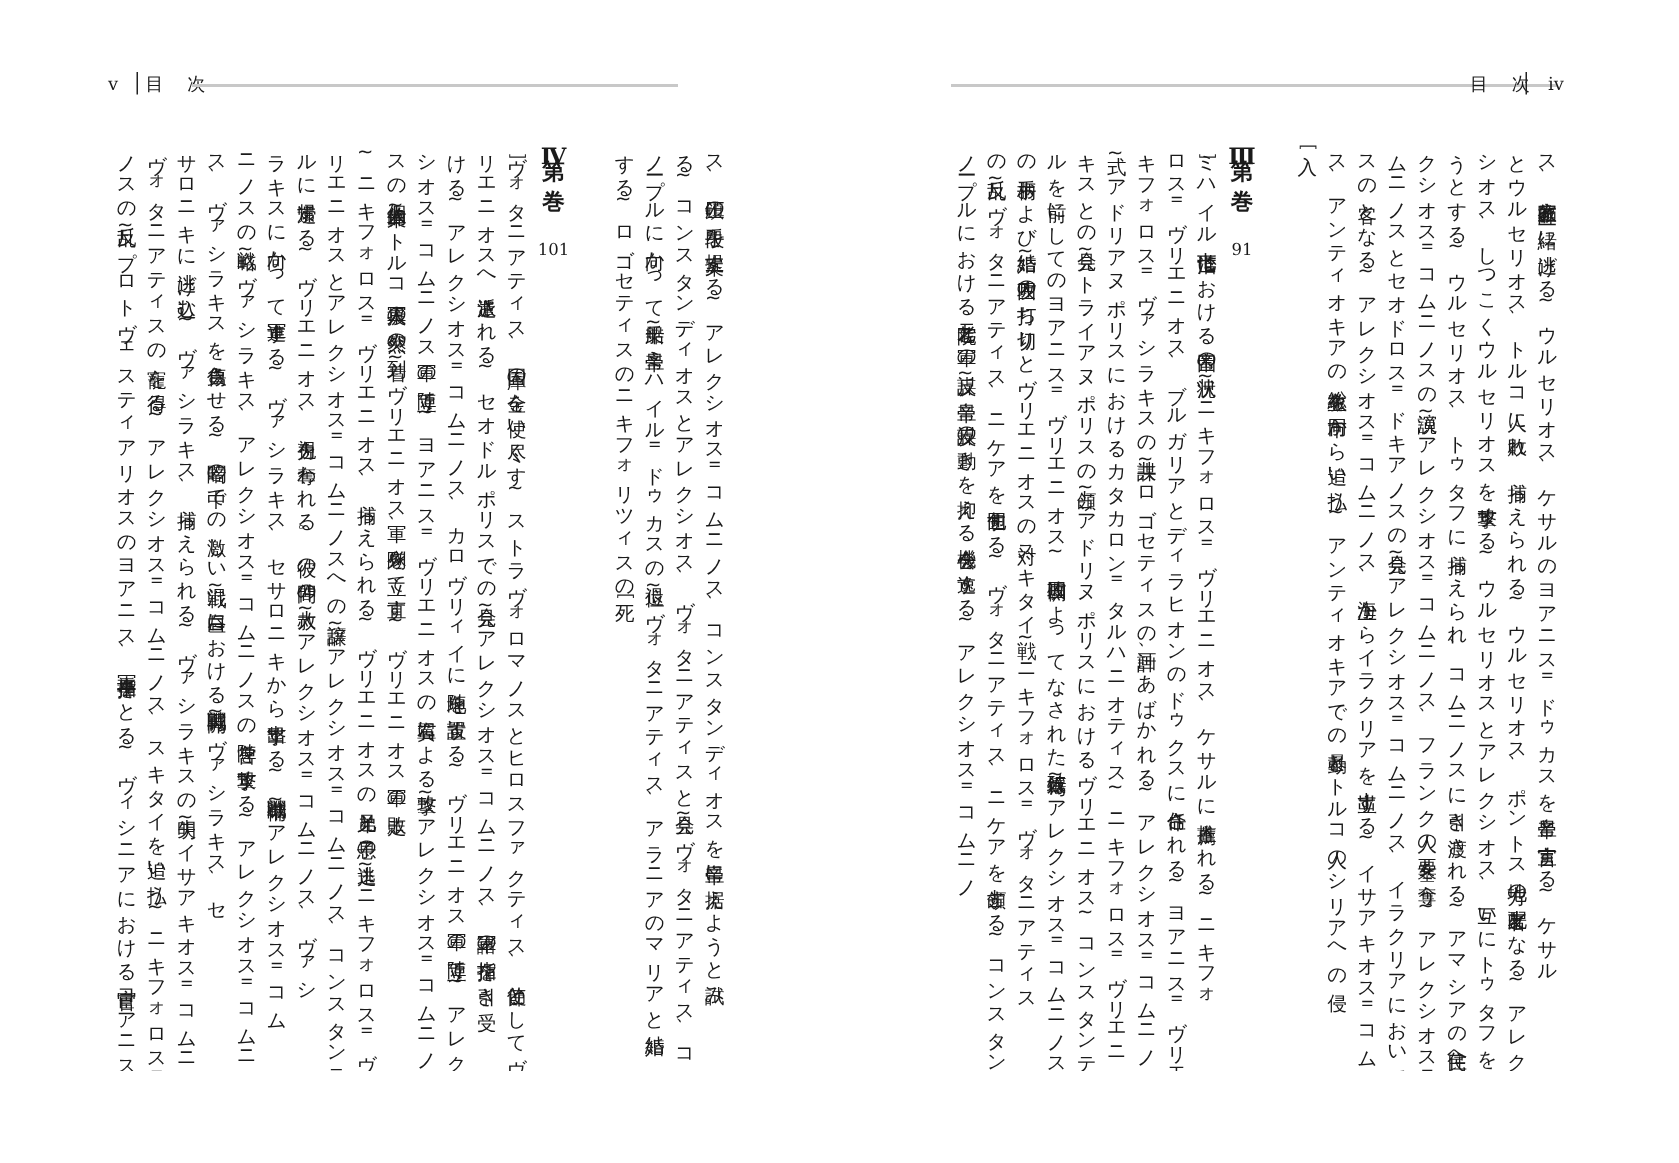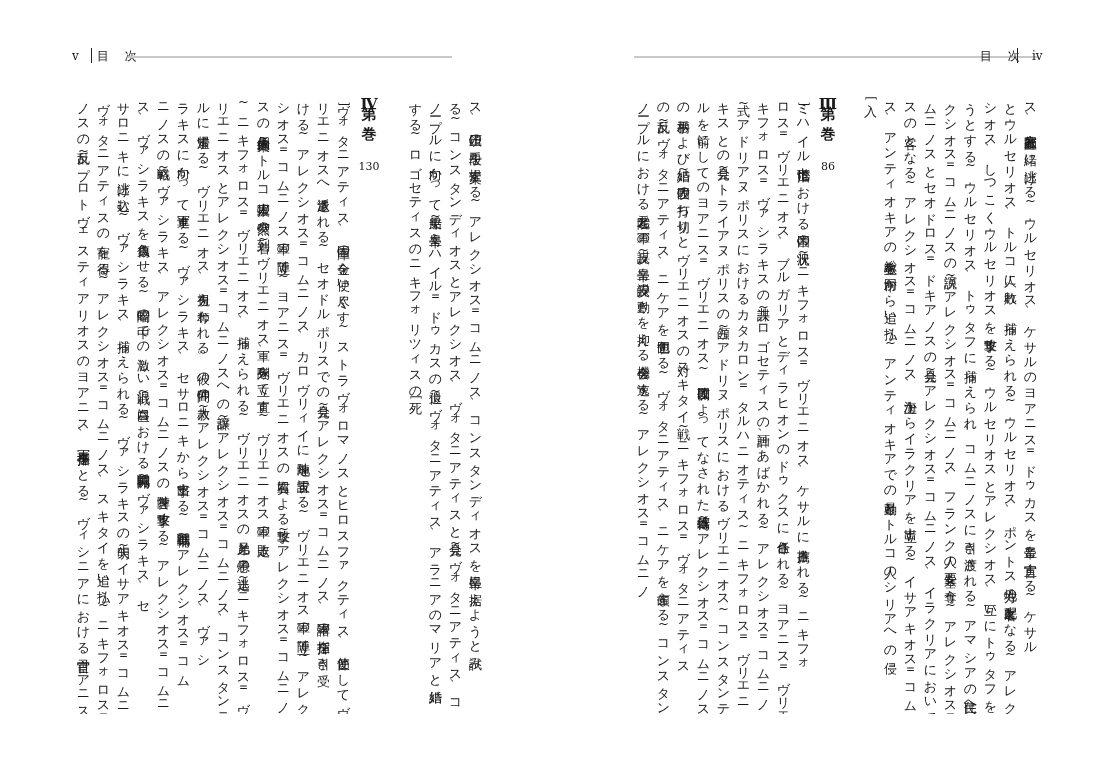--- a/index.html
+++ b/index.html
@@ -38,21 +38,21 @@
   <span class="hdr-bar" style="left:91px;"></span>
   <span class="hdr-title" style="left:97px;">目 次</span>
   <div class="rule" style="left:128px; width:324px;"></div>
 
   <div class="col" style="left:465px;">ス、鎮圧の手段を提案する~アレクシオス＝コムニノス、コンスタンディオスを皇帝に据えようと試み</div>
   <div class="col" style="left:445px;">る~コンスタンディオスとアレクシオス、ヴォタニアティスと会見~ヴォタニアティス、コンスタンティ</div>
   <div class="col" style="left:425px;">ノープルに向かって乗船~皇帝ミハイル＝ドゥカスの退位~ヴォタニアティス、アラニアのマリアと結婚</div>
   <div class="col" style="left:405px;">する~ロゴセティスのニキフォリツィスの死］</div>
 
   <div class="vol-head" style="left:358px;">第Ⅳ巻</div>
-  <div class="vol-page" style="left:357px;">130</div>
+  <div class="vol-page" style="left:357px;">101</div>
 
   <div class="col" style="left:333px;">［ヴォタニアティス、国庫の金を使い尽くす~ストラヴォロマノスとヒロスファクティス、使節としてヴ</div>
   <div class="col" style="left:313px;">リエニオスへ派遣される~セオドルポリスでの会見~アレクシオス＝コムニノス、諸軍の指揮を引き受</div>
   <div class="col" style="left:293px;">ける~アレクシオス＝コムニノス、カロヴリィイに陣地を設置する~ヴリエニオス軍の陣立て~アレク</div>
   <div class="col" style="left:273px;">シオス＝コムニノス軍の陣立て~ヨアニス＝ヴリエニオスの右翼による攻撃~アレクシオス＝コムニノ</div>
   <div class="col" style="left:253px;">スの個人的偉業~トルコ人援軍の突然の到着~ヴリエニオス軍、隊列を立て直す~ヴリエニオス軍の敗走</div>
   <div class="col" style="left:233px;">~ニキフォロス＝ヴリエニオス、捕らえられる~ヴリエニオスの兄弟と息子の逃走~ニキフォロス＝ヴ</div>
   <div class="col" style="left:213px;">リエニオスとアレクシオス＝コムニノスへの譲辞~アレクシオス＝コムニノス、コンスタンティノープ</div>
   <div class="col" style="left:193px;">ルに帰還する~ヴリエニオス、視力を奪われる。彼の仲間の大赦~アレクシオス＝コムニノス、ヴァシ</div>
   <div class="col" style="left:173px;">ラキスに向かって進軍する~ヴァシラキス、セサロニキから出撃する~戦闘準備~アレクシオス＝コム</div>
@@ -73,21 +73,21 @@
   <div class="col" style="left:440px;">とウルセリオス、トルコ人に敗れ、捕らえられる~ウルセリオス、ポントス地方の支配者となる~アレク</div>
   <div class="col" style="left:420px;">シオス、しつこくウルセリオスを攻撃する~ウルセリオスとアレクシオス、互いにトゥタフを味方にしよ</div>
   <div class="col" style="left:400px;">うとする~ウルセリオス、トゥタフに捕らえられ、コムニノスに引き渡される~アマシアの住民へのアレ</div>
   <div class="col" style="left:380px;">クシオス＝コムニノスの演説~アレクシオス＝コムニノス、フランク人の要塞を奪う~アレクシオス＝コ</div>
   <div class="col" style="left:360px;">ムニノスとセオドロス＝ドキアノスの会見~アレクシオス＝コムニノス、イラクリアにおいてマヴリク</div>
   <div class="col" style="left:340px;">スの客となる~アレクシオス＝コムニノス、海上からイラクリアを出立する~イサアキオス＝コムニノ</div>
   <div class="col" style="left:320px;">ス、アンティオキアの総主教を同市から追い払う~アンティオキアでの暴動とトルコ人のシリアへの侵</div>
   <div class="col" style="left:300px;">入］</div>
 
   <div class="vol-head" style="left:257px;">第Ⅲ巻</div>
-  <div class="vol-page" style="left:256px;">86</div>
+  <div class="vol-page" style="left:256px;">91</div>
 
   <div class="col" style="left:233px;">［ミハイル七世治下における帝国の状況~ニキフォロス＝ヴリエニオス、ケサルに推薦される~ニキフォ</div>
   <div class="col" style="left:213px;">ロス＝ヴリエニオス、ブルガリアとディラヒオンのドゥクスに任命される~ヨアニス＝ヴリエニオスとニ</div>
   <div class="col" style="left:193px;">キフォロス＝ヴァシラキスの共謀~ロゴセティスの計画、あばかれる~アレクシオス＝コムニノスの婚約</div>
   <div class="col" style="left:173px;">式~アドリアヌポリスにおけるカタカロン＝タルハニオティス~ニキフォロス＝ヴリエニオスとヴァシラ</div>
   <div class="col" style="left:153px;">キスとの会見~トライアヌポリスの占領~アドリヌポリスにおけるヴリエニオス~コンスタンティノープ</div>
   <div class="col" style="left:133px;">ルを前にしてのヨアニス＝ヴリエニオス~攻囲側によってなされた破壊行為~アレクシオス＝コムニノス</div>
   <div class="col" style="left:113px;">の手柄および結婚~攻囲の打ち切りとヴリエニオスの対スキタイ戦~ニキフォロス＝ヴォタニアティス</div>
   <div class="col" style="left:93px;">の反乱~ヴォタニアティス、ニケアを包囲する~ヴォタニアティス、ニケアを占領する~コンスタンティ</div>
   <div class="col" style="left:73px;">ノープルにおける元老院と軍の謀反~皇帝、謀反の動きを抑える機会を逸する~アレクシオス＝コムニノ</div>

